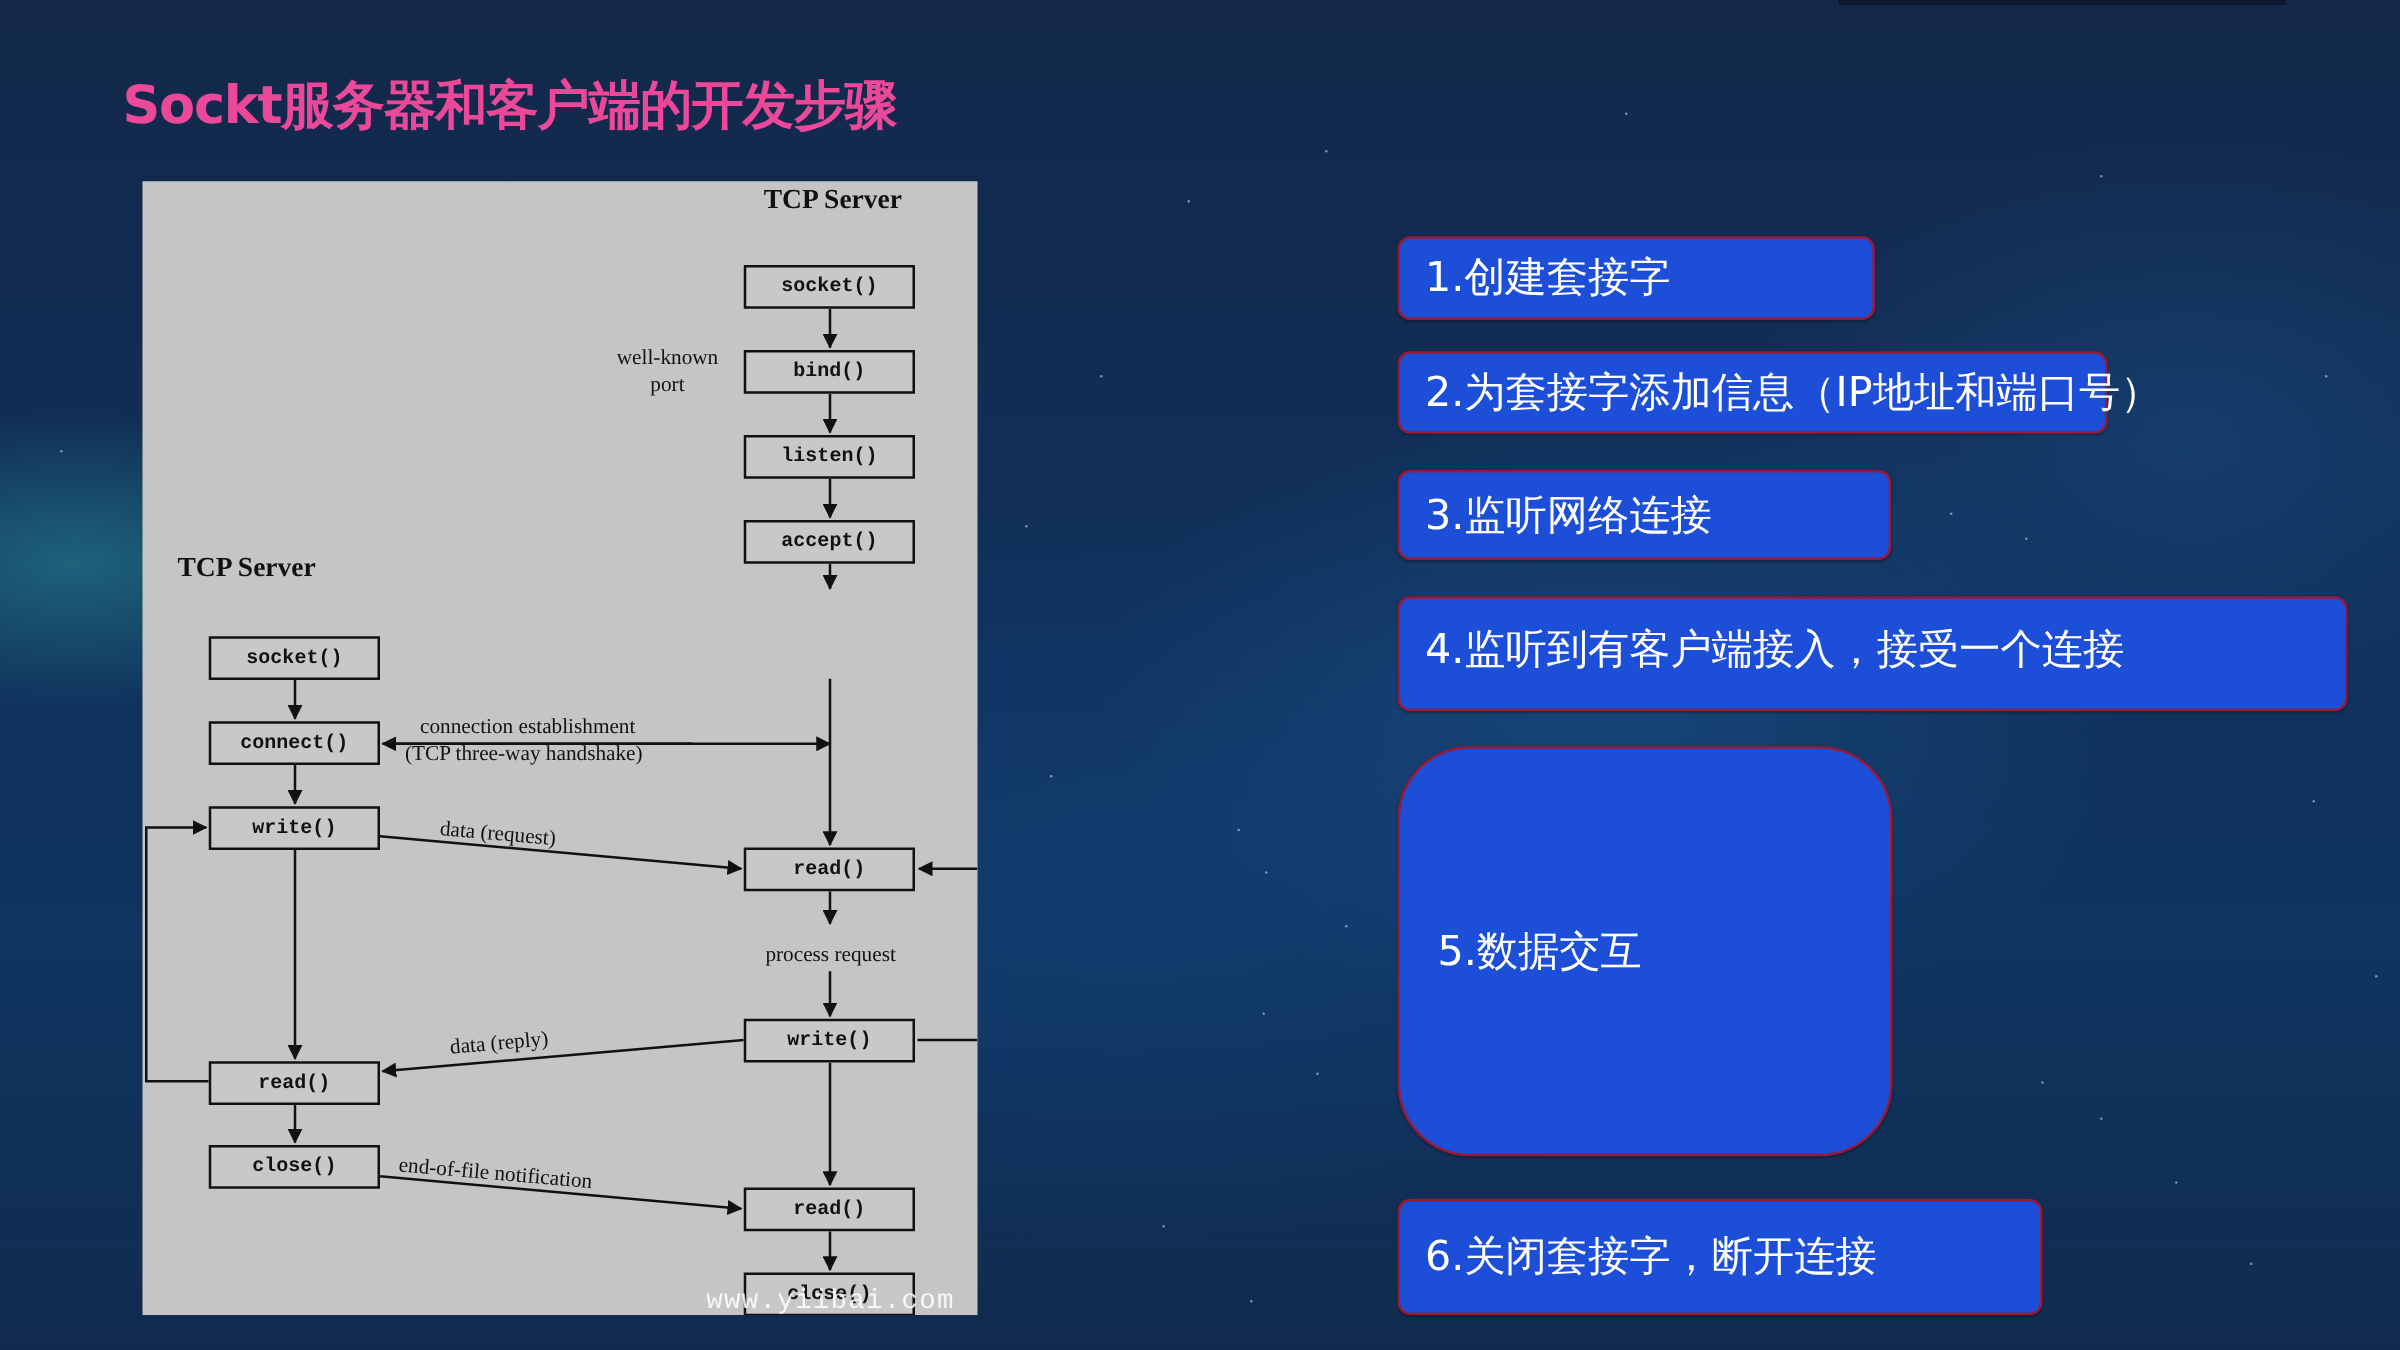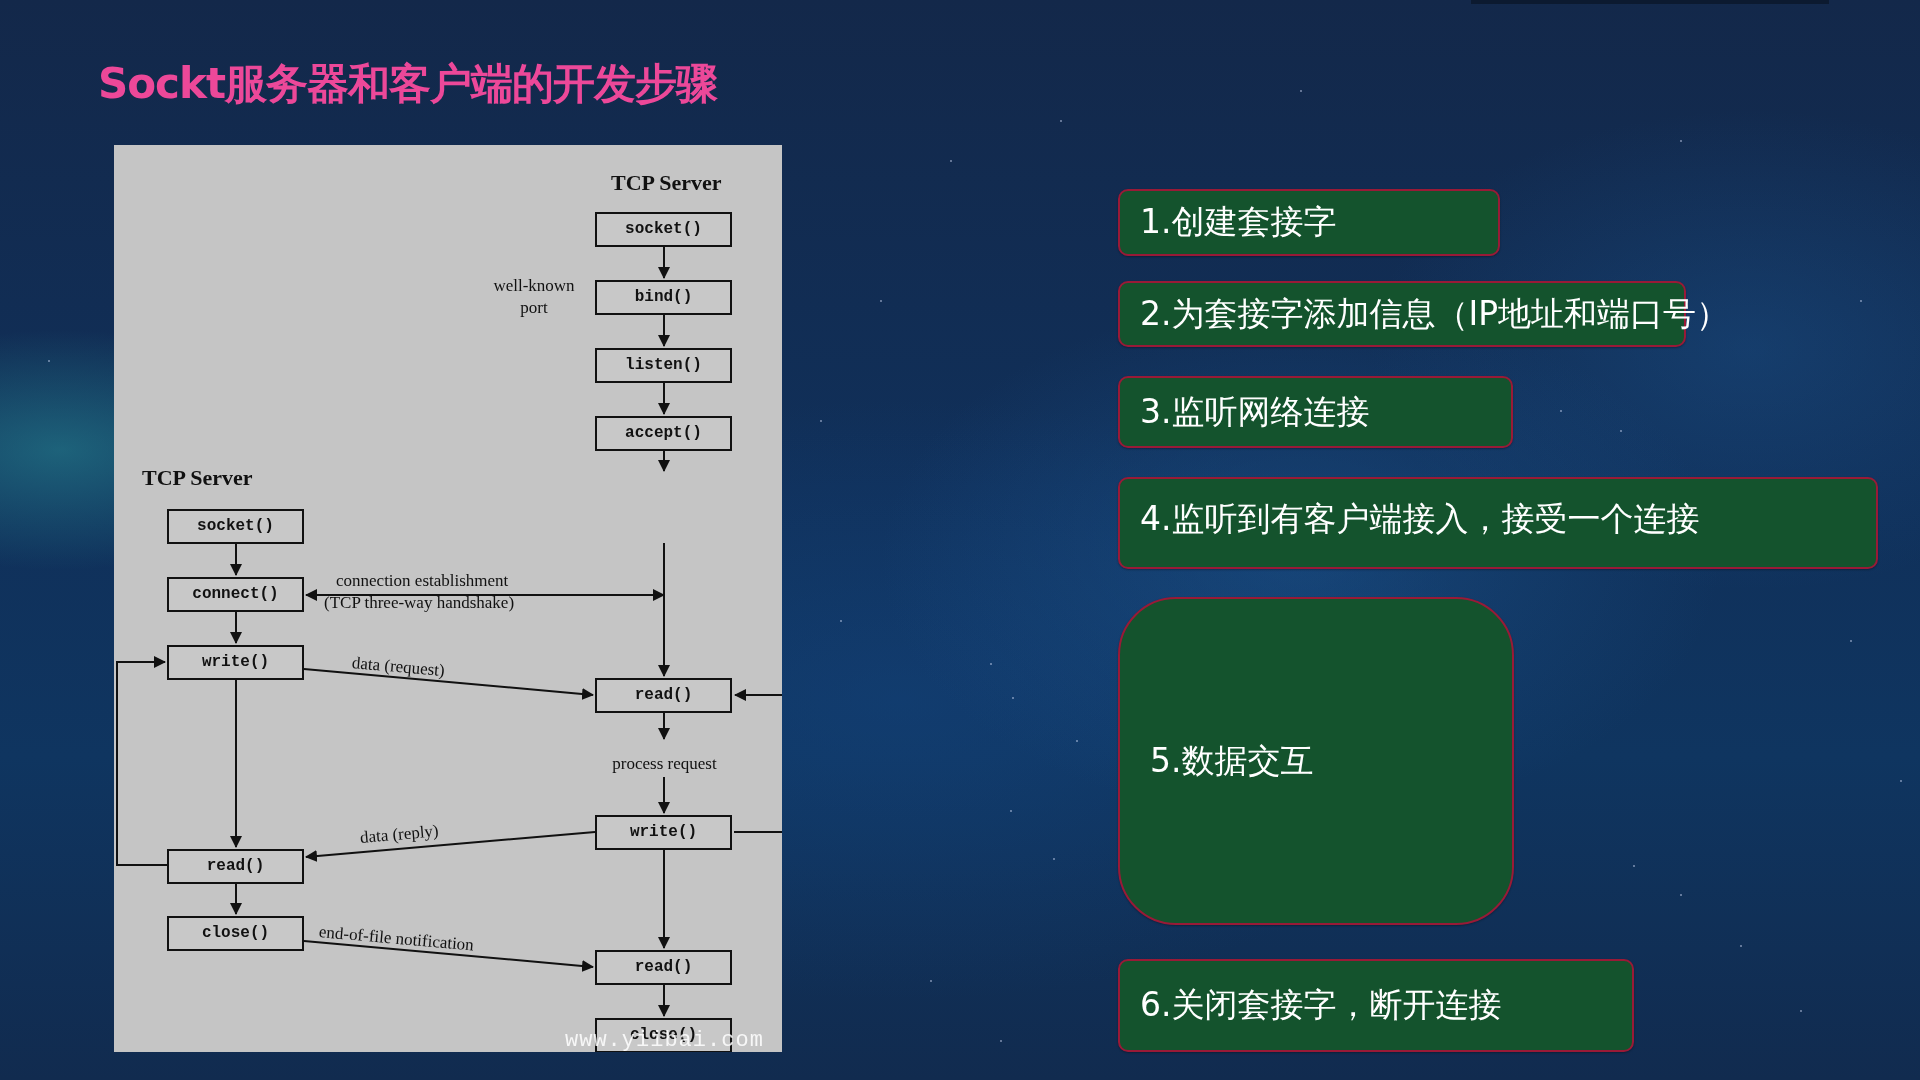--- a/index.html
+++ b/index.html
@@ -24,38 +24,38 @@
     white-space: nowrap;
   }
 
   
   .panel {
     position: absolute; left: 114px; top: 145px; width: 668px; height: 907px;
     background: #c5c5c5; overflow: hidden;
   }
   .panel svg { position: absolute; left: 0; top: 0; }
   .dlabel { position: absolute; font-family: "Liberation Serif", serif; color: #111; white-space: nowrap; }
-  .dhead { font-weight: bold; font-size: 22px; margin-top: 24px; }
+  .dhead { font-weight: bold; font-size: 22px; }
   .dnote { font-size: 17px; text-align: center; line-height: 22px; }
   .fbox {
     position: absolute; width: 133px; height: 31px; border: 2px solid #111;
     box-sizing: content-box; background: #c8c8c8;
     font-family: "Liberation Mono", monospace; font-weight: bold; font-size: 16px;
     color: #111; text-align: center; line-height: 31px;
   }
   .watermark {
     position: absolute; left: 451px; top: 843px;
     font-family: "Liberation Mono", monospace; font-size: 22px;
     color: rgba(255,255,255,0.85); letter-spacing: 1px; white-space: nowrap; margin-top: 40px;
   }
 
   
   .step {
     position: absolute; left: 1118px;
-    background: #14532d; border: 2px solid #991a37; box-sizing: border-box;
+    background: #1d4ed8; border: 2px solid #991a37; box-sizing: border-box;
     border-radius: 10px; color: #ffffff;
     font-family: "DejaVu Sans", sans-serif; font-size: 33px;
     display: flex; align-items: center; padding-left: 20px; white-space: nowrap;
     box-shadow: 0 1px 2px rgba(0,0,0,0.3);
   }
 </style>
 </head>
 <body>
 
 <div class="stars">

